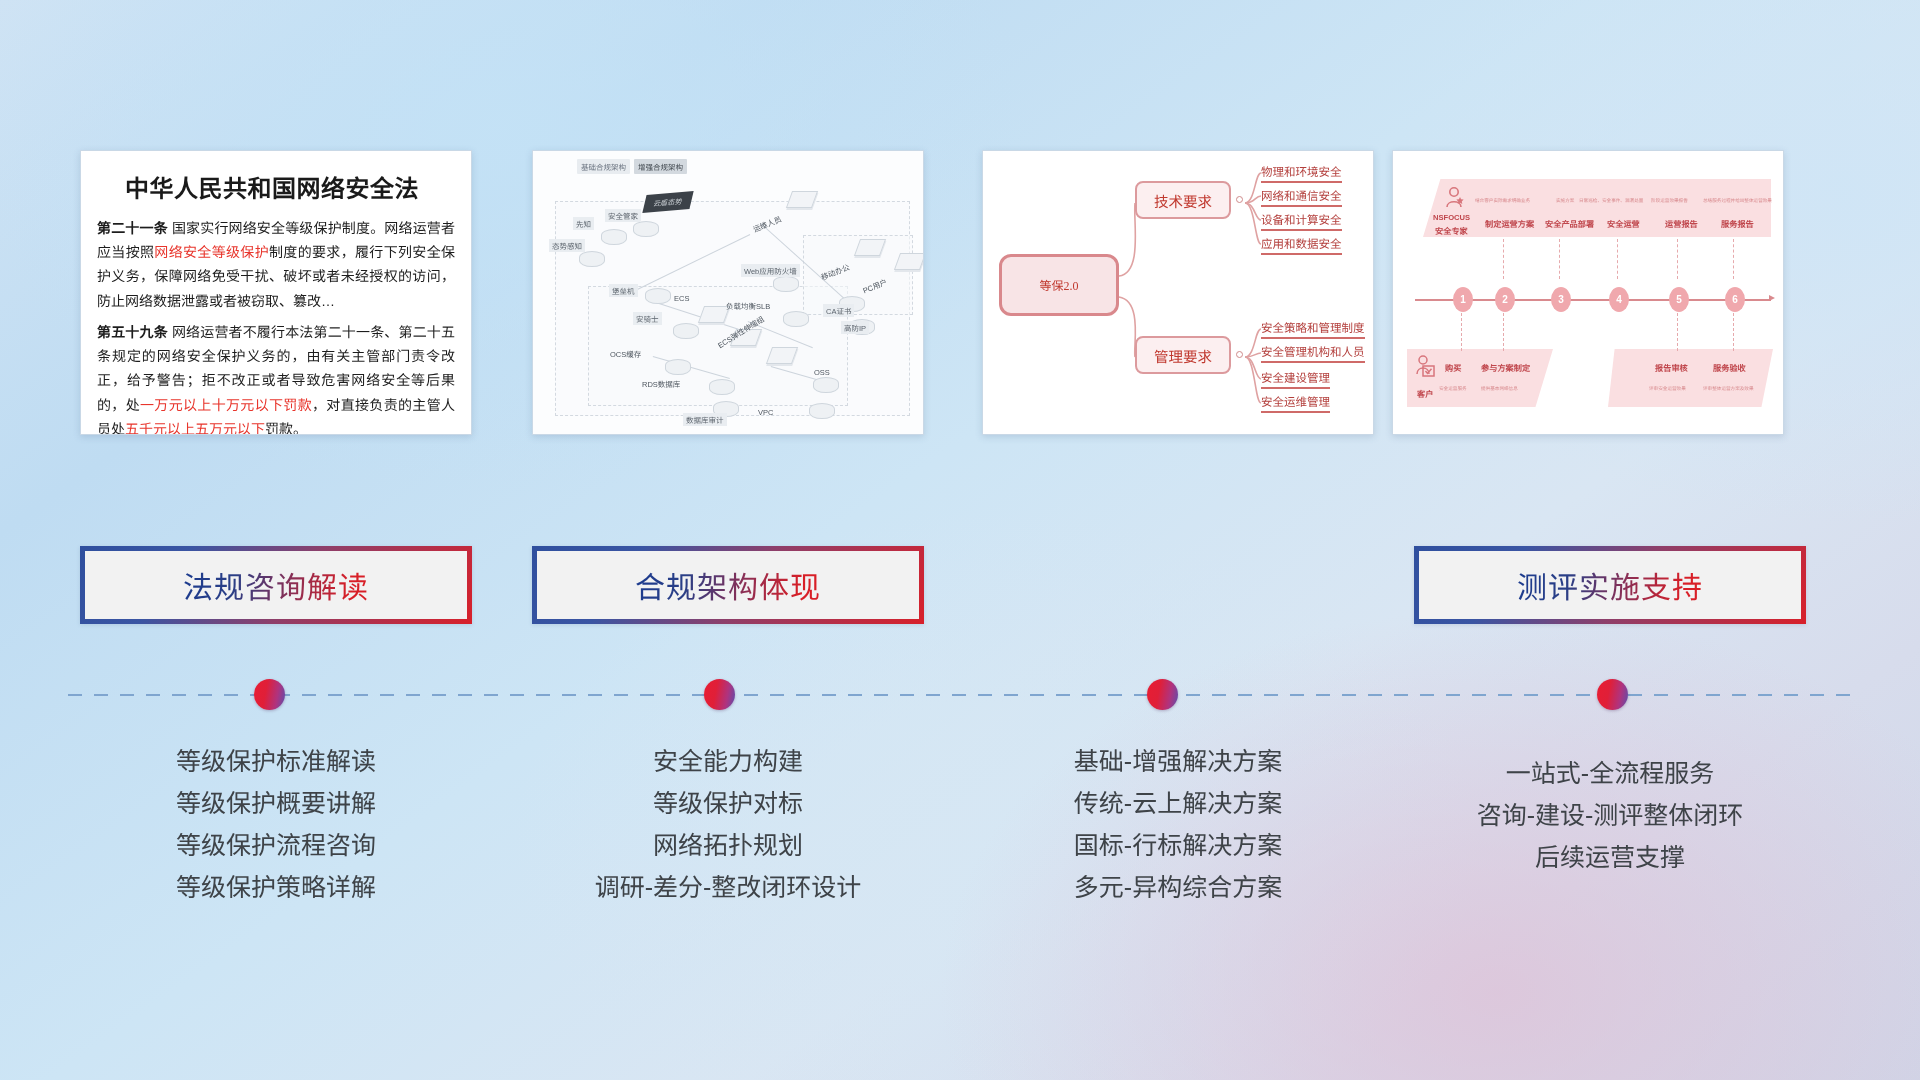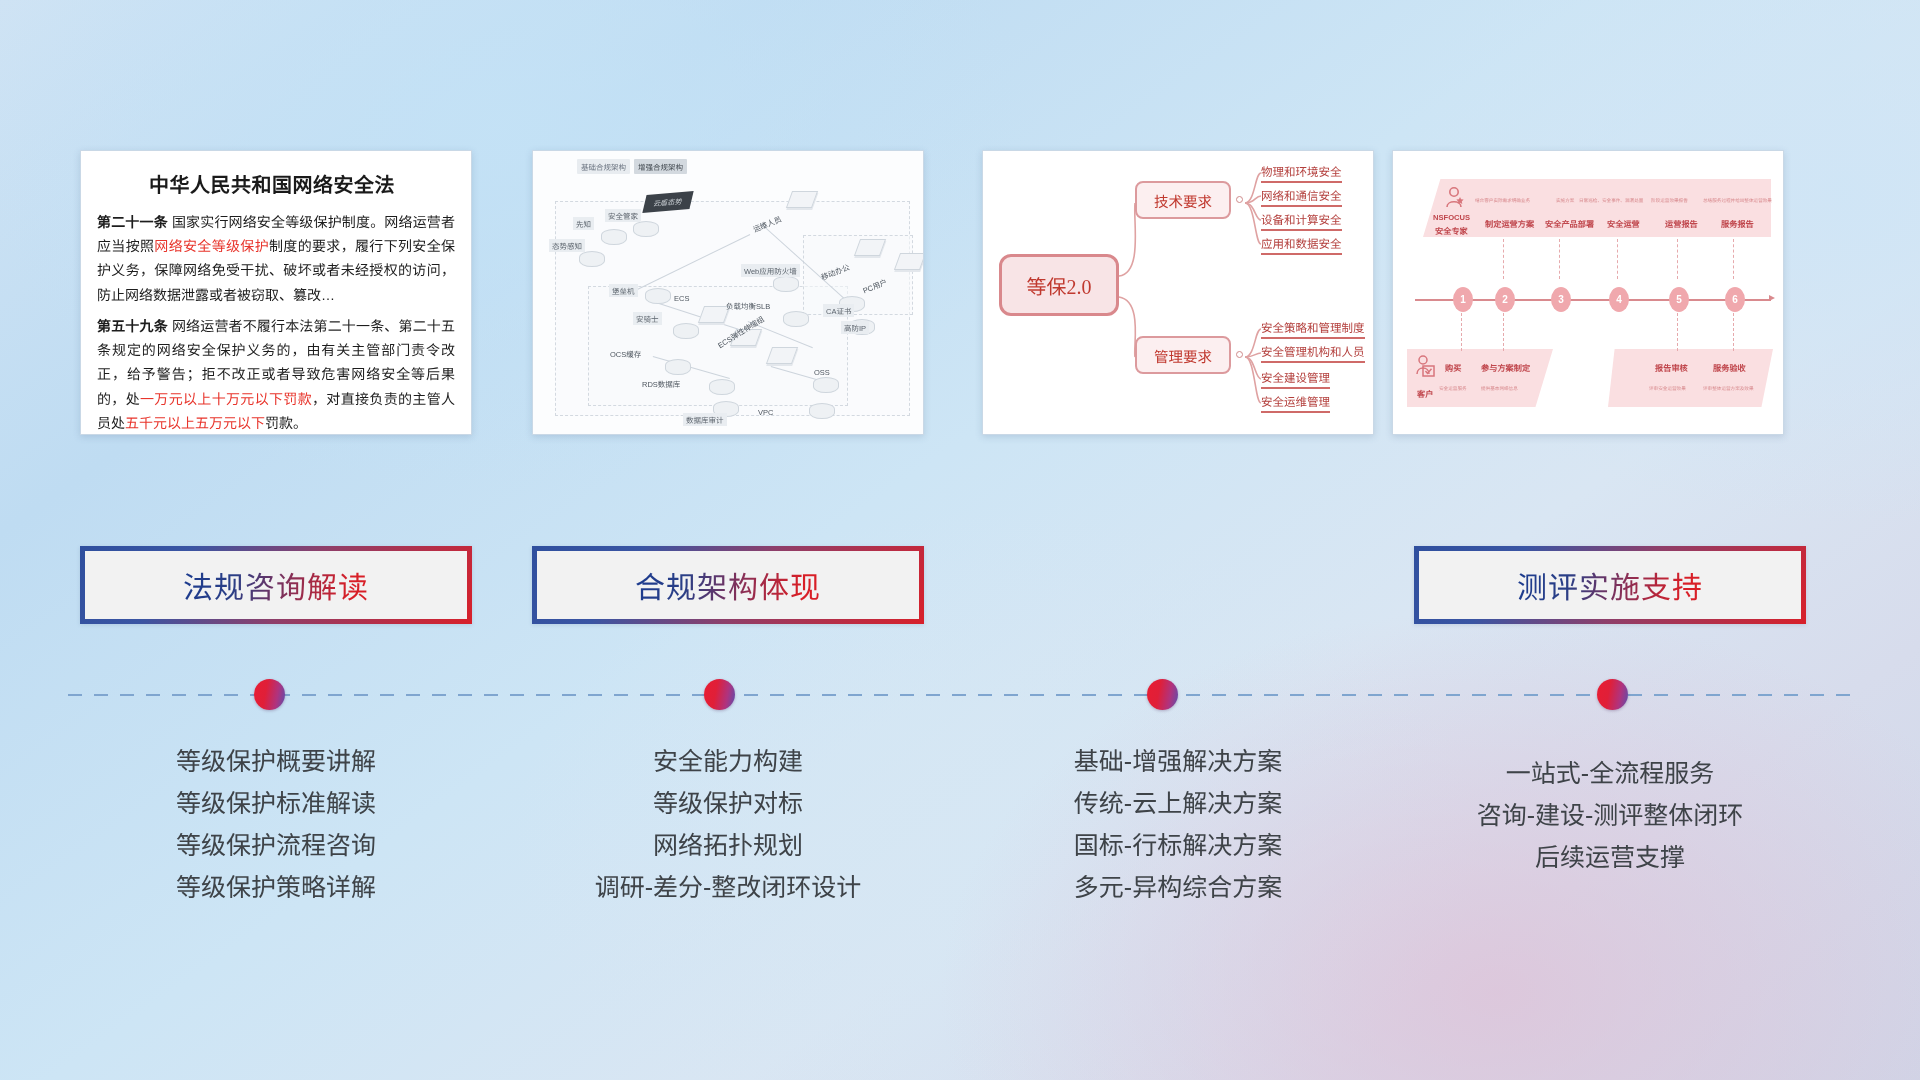--- a/index.html
+++ b/index.html
@@ -45,21 +45,21 @@
     overflow: hidden;
   }
   .card-1 { left: 80px; }
   .card-2 { left: 532px; }
   .card-3 { left: 982px; }
   .card-4 { left: 1392px; }
 
   
   .law-title {
     text-align: center;
-    font-size: 20px;
+    font-size: 24px;
     font-weight: bold;
     color: #1a1a1a;
     margin: 18px 8px 12px 0;
     letter-spacing: 0.5px;
   }
   .law-body {
     padding: 0 16px;
     font-size: 14px;
     line-height: 1.73;
     color: #1d1d1d;
@@ -101,21 +101,21 @@
     font-size: 7px; padding: 4px 9px; transform: skewX(-18deg) rotate(-5deg);
   }
 
   
   .mind { position: relative; width: 100%; height: 100%; background: #fff; }
   .mind-root {
     position: absolute; left: 16px; top: 103px;
     width: 120px; height: 62px; border-radius: 12px;
     background: #f8e4e6; border: 3px solid #d9888c;
     display: flex; align-items: center; justify-content: center;
-    font-size: 20px; color: #c0392f; font-family: "Liberation Serif", serif;
+    font-size: 12px; color: #c0392f; font-family: "Liberation Serif", serif;
   }
   .mind-branch {
     position: absolute; width: 96px; height: 38px; border-radius: 8px;
     background: #fceff0; border: 2px solid #dc9a9d;
     display: flex; align-items: center; justify-content: center;
     font-size: 14.5px; color: #c0392f; font-family: "Liberation Serif", serif;
   }
   .mind-branch.tech { left: 152px; top: 30px; }
   .mind-branch.mgmt { left: 152px; top: 185px; }
   .mind-leaf {
@@ -443,22 +443,22 @@
     <span class="btn-label">测评实施支持</span>
   </div>
 
   <div class="timeline"></div>
   <div class="tl-dot tl-dot-1"></div>
   <div class="tl-dot tl-dot-2"></div>
   <div class="tl-dot tl-dot-3"></div>
   <div class="tl-dot tl-dot-4"></div>
 
   <div class="list list-1">
+    <div>等级保护标准解读</div>
     <div>等级保护概要讲解</div>
-    <div>等级保护标准解读</div>
     <div>等级保护流程咨询</div>
     <div>等级保护策略详解</div>
   </div>
 
   <div class="list list-2">
     <div>安全能力构建</div>
     <div>等级保护对标</div>
     <div>网络拓扑规划</div>
     <div>调研-差分-整改闭环设计</div>
   </div>

